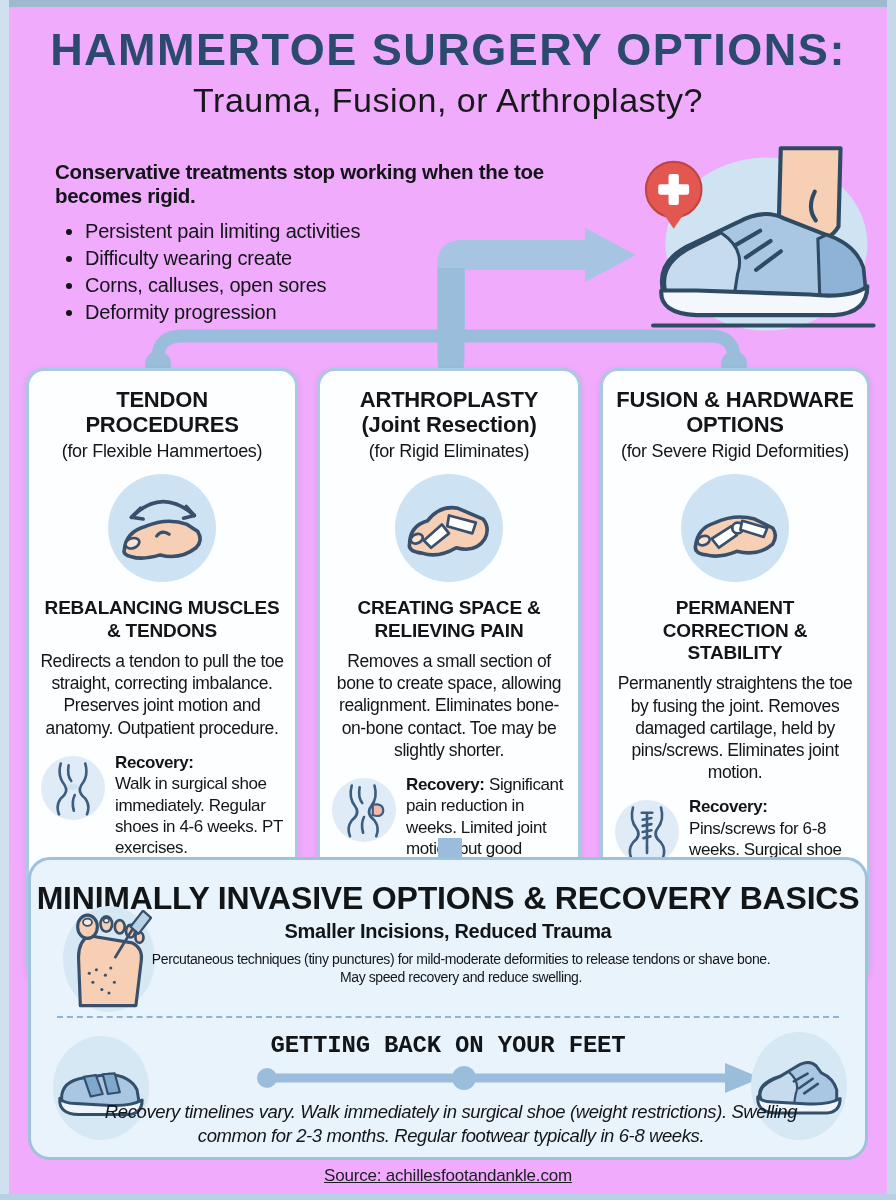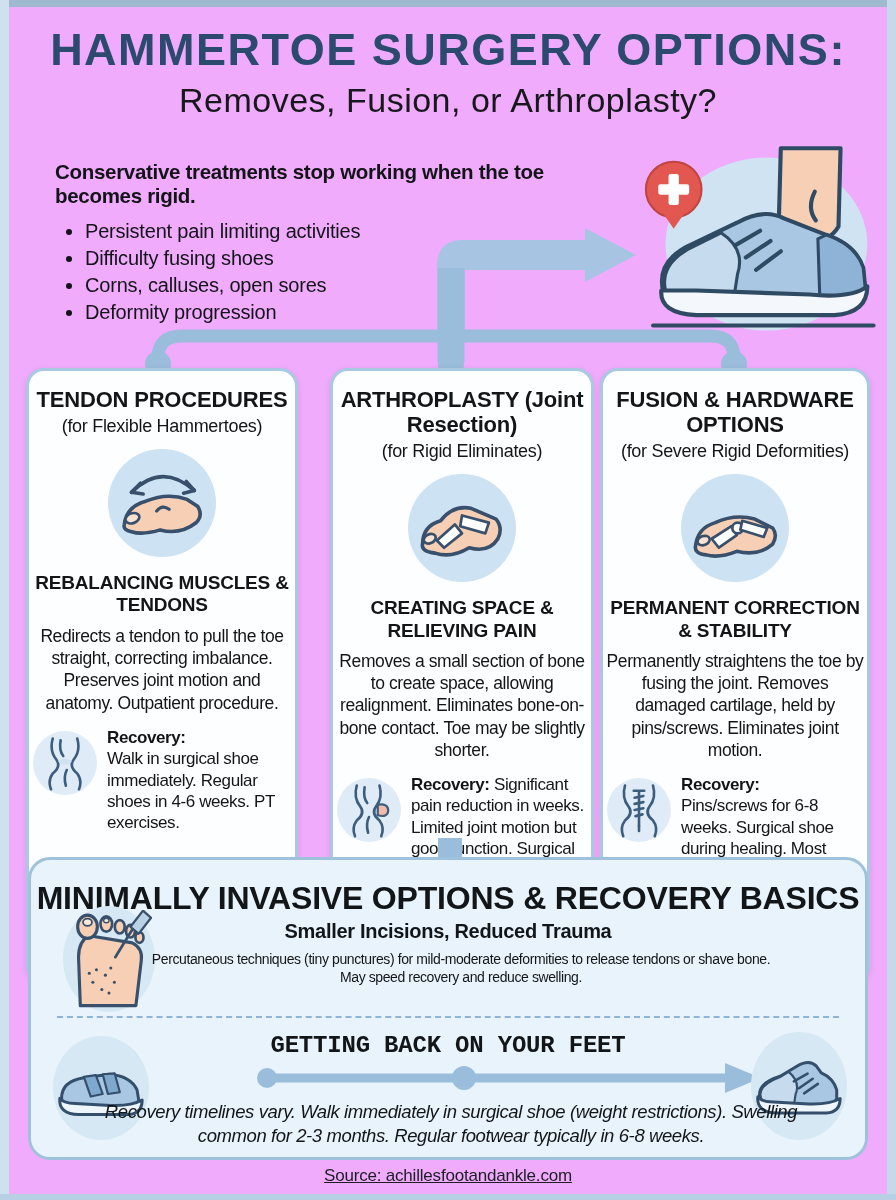--- a/index.html
+++ b/index.html
@@ -20,23 +20,23 @@
   .when ul{margin:12px 0 0 0;padding-left:30px;}
   .when li{font-size:20px;margin:4px 0;letter-spacing:-.2px;}
 
   .hero{position:absolute;right:14px;top:138px;width:258px;height:200px;}
 
   .flow{position:absolute;left:0;top:228px;width:896px;height:152px;pointer-events:none;}
   .stem2{position:absolute;left:438px;top:838px;width:24px;height:22px;background:#9abddc;}
 
   .card{position:absolute;top:368px;height:615px;background:#fdfeff;border:3px solid #a9c9e2;
         border-radius:18px;box-sizing:border-box;text-align:center;color:#131619;
-        box-shadow:0 2px 6px rgba(60,90,120,.14);padding:16px 2px 10px;overflow:hidden;}
+        box-shadow:0 2px 6px rgba(60,90,120,.14);padding:16px 10px 10px;overflow:hidden;}
   .card1{left:26px;width:272px;}
-  .card2{left:330px;width:264px;}
+  .card2{left:317px;width:264px;}
   .card3{left:600px;width:270px;}
   .card-t{font-size:22px;font-weight:700;line-height:1.14;letter-spacing:-.2px;}
   .card-s{font-size:18px;margin-top:4px;letter-spacing:-.3px;}
   .icon-circle{width:108px;height:108px;border-radius:50%;background:#cde2f2;margin:12px auto 0;
                display:flex;align-items:center;justify-content:center;}
   .sec-h{font-size:19px;font-weight:700;line-height:1.18;margin-top:15px;letter-spacing:-.2px;}
   .desc{font-size:17.5px;line-height:1.27;margin-top:8px;letter-spacing:-.4px;}
   .recov{display:flex;gap:10px;margin-top:13px;align-items:flex-start;text-align:left;padding:0 2px;}
   .rec-icon{flex:none;width:64px;height:64px;border-radius:50%;background:#dfecf7;
             display:flex;align-items:center;justify-content:center;margin-top:4px;}
@@ -65,28 +65,28 @@
 <body>
 
 <div class="page">
   <div class="edge-top"></div>
   <div class="edge-left"></div>
   <div class="edge-right"></div>
   <div class="edge-bottom"></div>
 
   <div class="hdr">
     <div class="hdr-title">HAMMERTOE SURGERY OPTIONS:</div>
-    <div class="hdr-sub">Removes, Fusion, or Arthroplasty?</div>
+    <div class="hdr-sub">Trauma, Fusion, or Arthroplasty?</div>
   </div>
 
   <div class="when">
     <div class="when-s">Conservative treatments stop working when the toe becomes rigid.</div>
     <ul>
       <li>Persistent pain limiting activities</li>
-      <li>Difficulty fusing shoes</li>
+      <li>Difficulty wearing create</li>
       <li>Corns, calluses, open sores</li>
       <li>Deformity progression</li>
     </ul>
   </div>
 
   <div class="hero">
     <svg viewBox="0 0 250 200" width="258" height="206">
       <ellipse cx="138" cy="103" rx="98" ry="84" fill="#cfe3f2"></ellipse>
       <path d="M152,10 L210,10 L208,86 Q200,100 180,102 Q160,100 150,84 Z" fill="#f7cfb5" stroke="#2f4a63" stroke-width="4" stroke-linejoin="round"></path>
       <path d="M185,52 Q177,68 186,80" fill="none" stroke="#2f4a63" stroke-width="4" stroke-linecap="round"></path>

